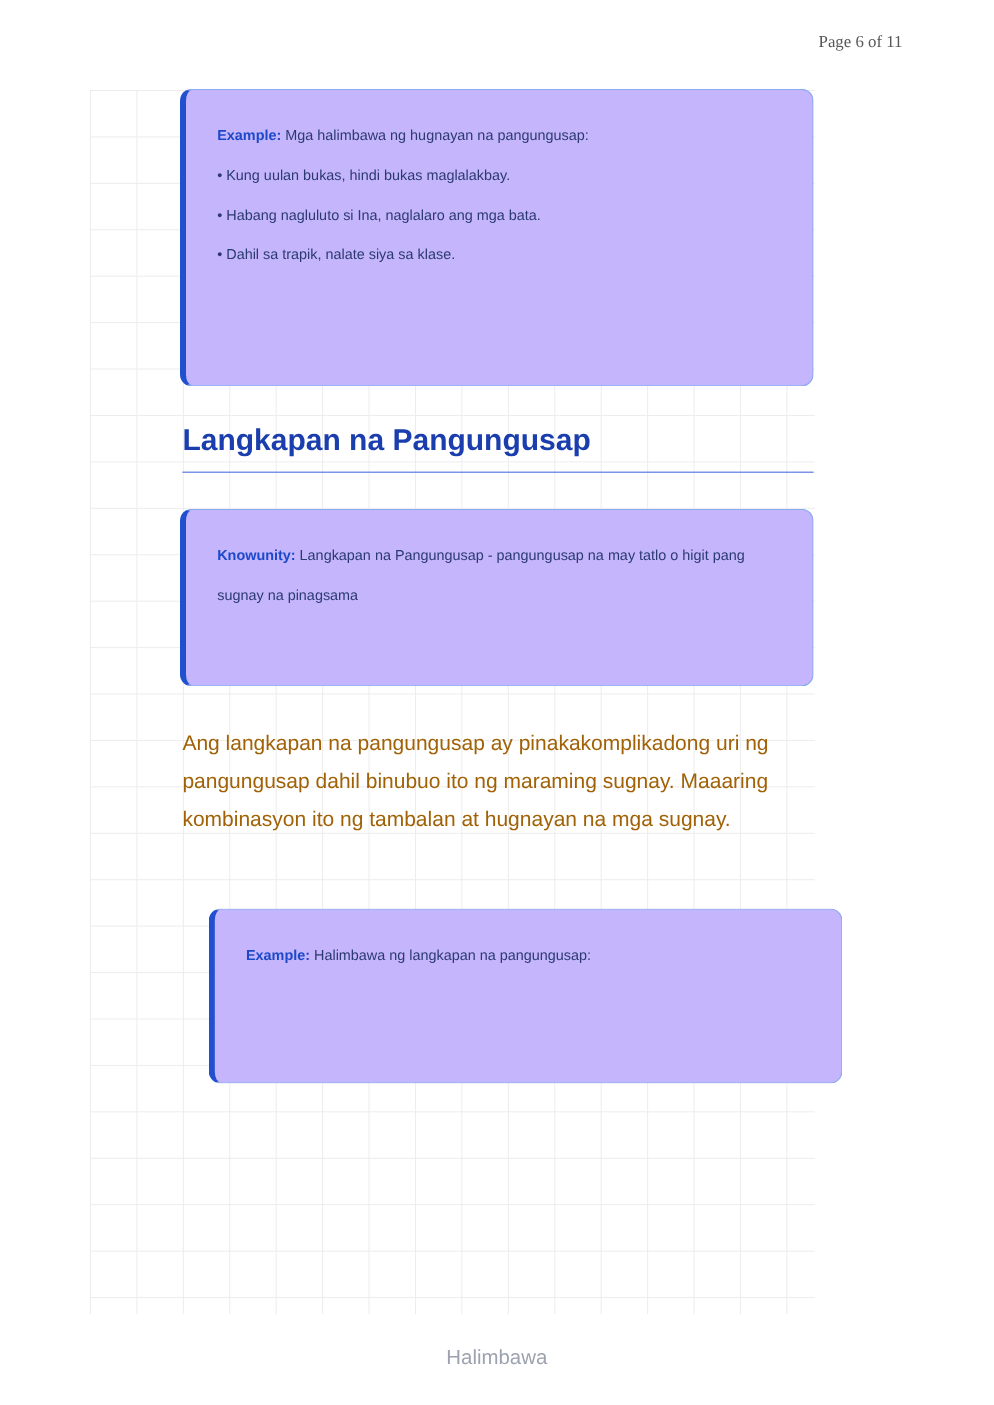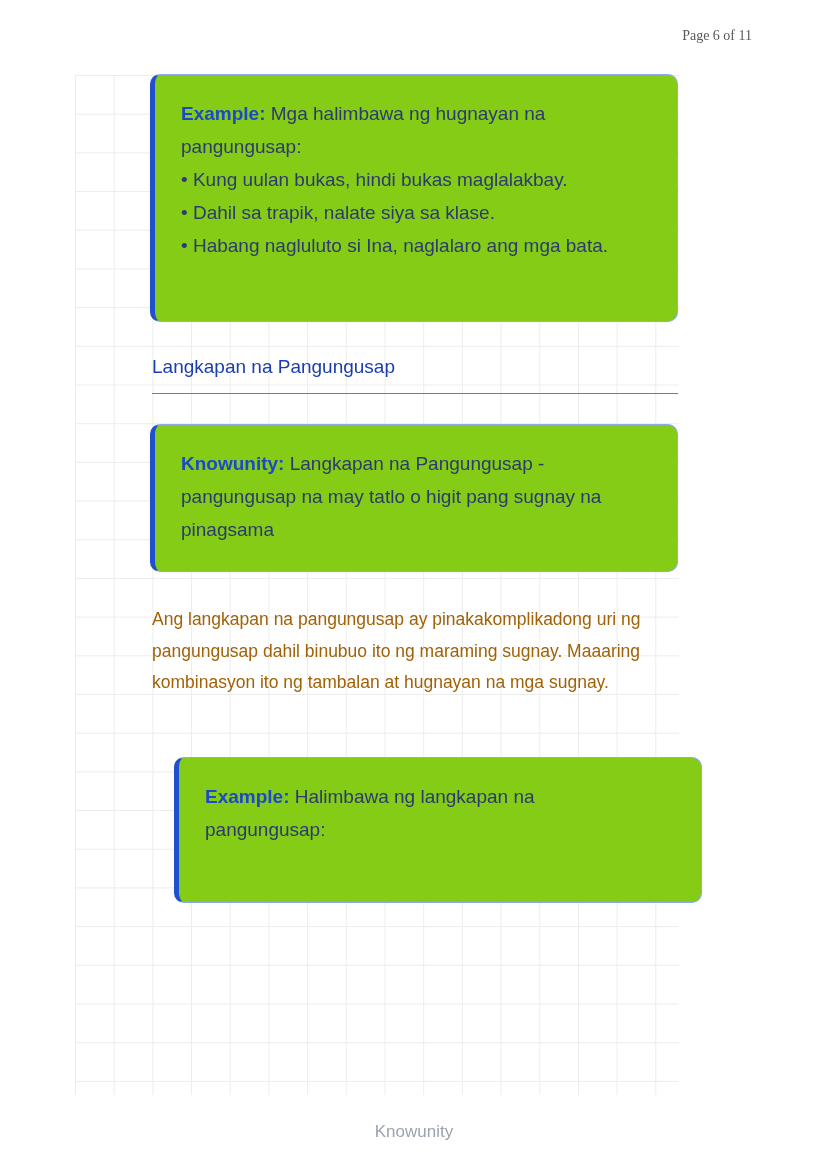--- a/index.html
+++ b/index.html
@@ -36,47 +36,47 @@
       linear-gradient(to bottom, #ececec 1px, transparent 1px);
     background-size: 38.7px 38.7px;
     pointer-events: none;
   }
 
   .callout {
     position: absolute;
     left: 150px;
     width: 528px;
     box-sizing: border-box;
-    background: #84cc16;
+    background: #c4b5fd;
     border: 1.5px solid #8aabef;
     border-left: 5px solid #2150ce;
     border-radius: 10px;
     padding: 22px 46px 22px 26px;
     color: #2c3a70;
-    font-size: 19px;
+    font-size: 12px;
     line-height: 33px;
   }
   #example-box-1 { top: 74px;  min-height: 248px; }
   #definition-box { top: 424px; min-height: 148px; }
   #example-box-2 { top: 757px; min-height: 146px; margin-left: 24px; }
 
   .box-label {
     color: #1d49c9;
     font-weight: bold;
   }
 
   .section-heading {
     position: absolute;
     left: 152px;
     top: 354px;
     width: 526px;
     margin: 0;
     color: #1b3eae;
-    font-size: 19px;
-    font-weight: normal;
+    font-size: 25px;
+    font-weight: bold;
     line-height: 26px;
     padding-bottom: 13px;
     border-bottom: 1.5px solid #5b79e0;
   }
 
   .body-paragraph {
     position: absolute;
     left: 152px;
     top: 604px;
     width: 528px;
@@ -98,29 +98,29 @@
 </head>
 <body>
 
 <div class="page-number">Page 6 of 11</div>
 
 <div class="grid-bg"></div>
 
 <section id="example-box-1" class="callout">
   <p><strong class="box-label">Example:</strong> <span>Mga halimbawa ng hugnayan na pangungusap:</span></p>
   <div>• Kung uulan bukas, hindi bukas maglalakbay.</div>
+  <div>• Habang nagluluto si Ina, naglalaro ang mga bata.</div>
   <div>• Dahil sa trapik, nalate siya sa klase.</div>
-  <div>• Habang nagluluto si Ina, naglalaro ang mga bata.</div>
 </section>
 
 <h2 class="section-heading">Langkapan na Pangungusap</h2>
 
 <section id="definition-box" class="callout">
   <p><strong class="box-label">Knowunity:</strong> <span>Langkapan na Pangungusap - pangungusap na may tatlo o higit pang sugnay na pinagsama</span></p>
 </section>
 
 <div class="body-paragraph">Ang langkapan na pangungusap ay pinakakomplikadong uri ng pangungusap dahil binubuo ito ng maraming sugnay. Maaaring kombinasyon ito ng tambalan at hugnayan na mga sugnay.</div>
 
 <section id="example-box-2" class="callout">
   <p><strong class="box-label">Example:</strong> <span>Halimbawa ng langkapan na pangungusap:</span></p>
 </section>
 
-<div class="page-footer">Knowunity</div>
+<div class="page-footer">Halimbawa</div>
 
 </body></html>

